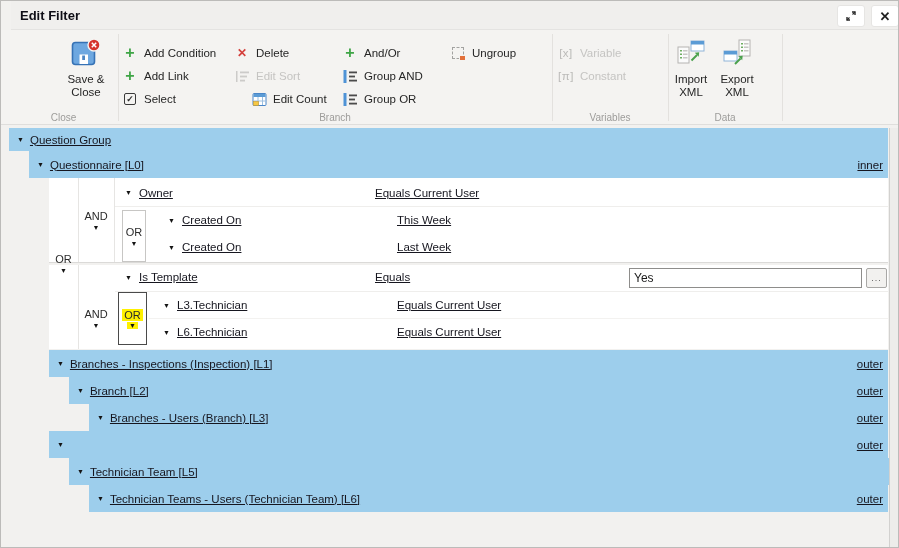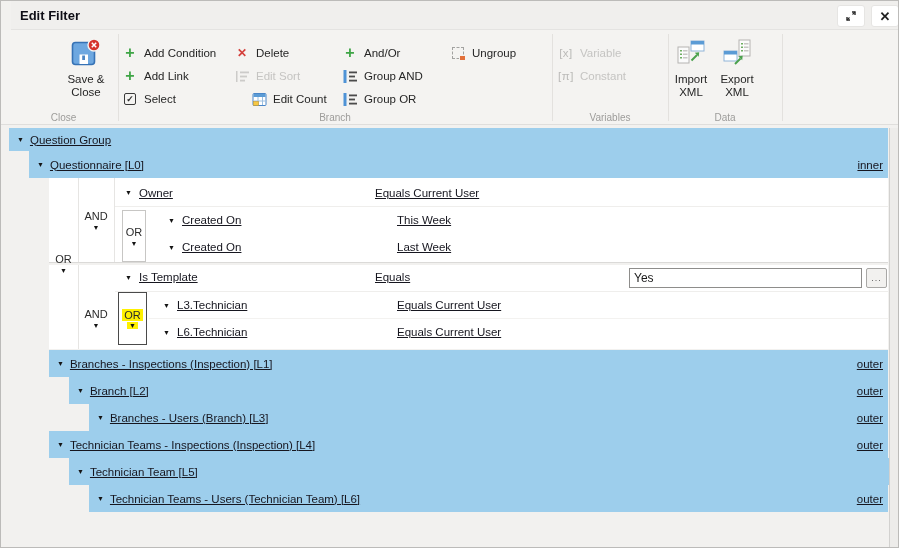--- a/index.html
+++ b/index.html
@@ -345,21 +345,20 @@
       <span class="tlnk">Branch [L2]</span>
       <span class="join">outer</span>
     </div>
     <div class="trow" style="left:88px;top:403px;width:799px;height:27px">
       <span class="exp">▼</span>
       <span class="tlnk">Branches - Users (Branch) [L3]</span>
       <span class="join">outer</span>
     </div>
     <div class="trow" style="left:48px;top:430px;width:839px;height:27px">
       <span class="exp">▼</span>
-      <span class="tlnk">Technician Teams - Inspections (Inspection) [L4]</span>
       <span class="join">outer</span>
     </div>
     <div class="trow" style="left:68px;top:457px;width:883px;height:27px">
       <span class="exp">▼</span>
       <span class="tlnk">Technician Team [L5]</span>
       <span class="join">outer</span>
     </div>
     <div class="trow" style="left:88px;top:484px;width:799px;height:27px">
       <span class="exp">▼</span>
       <span class="tlnk">Technician Teams - Users (Technician Team) [L6]</span>

